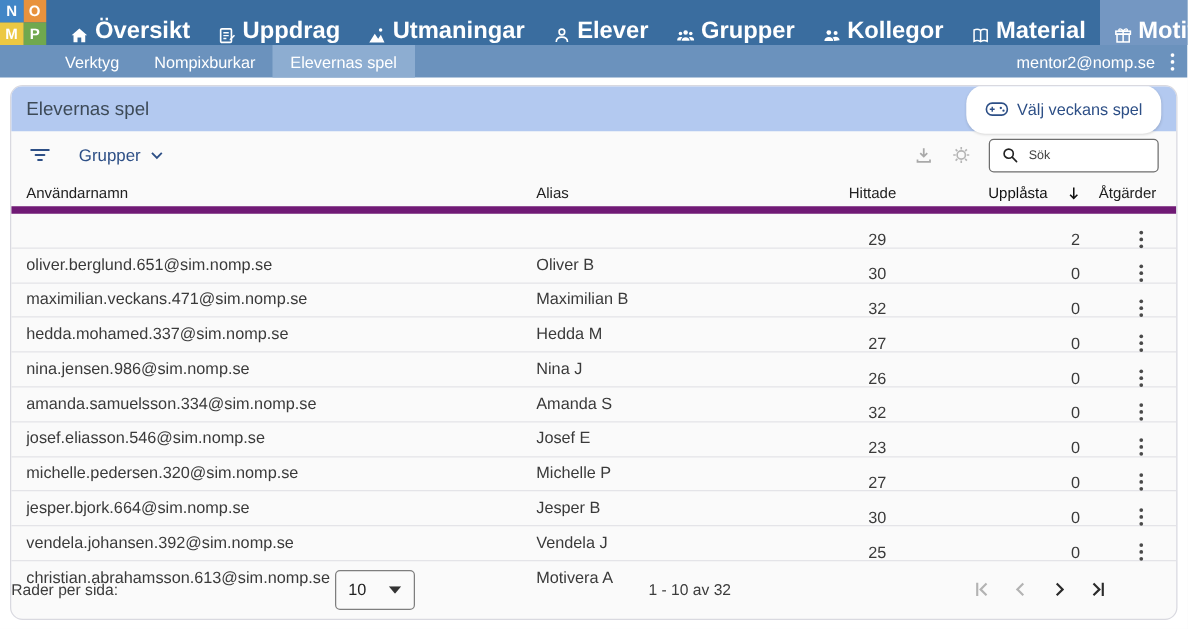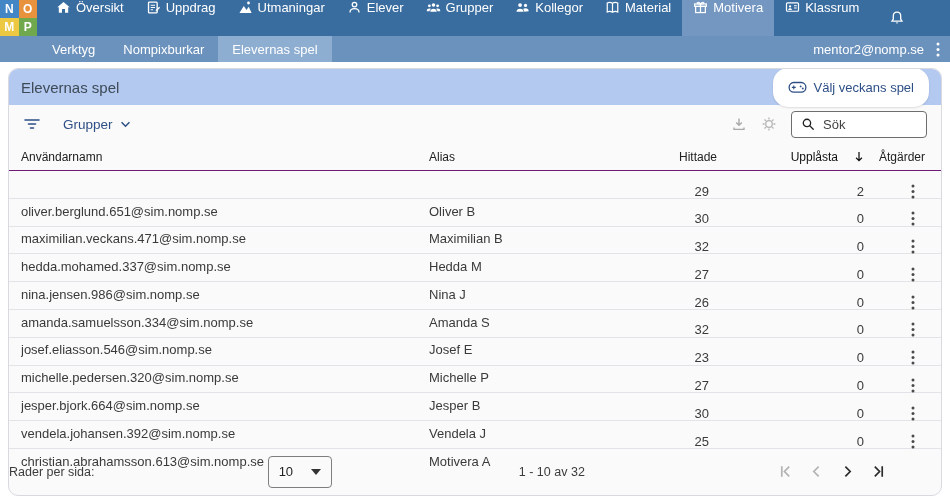--- a/index.html
+++ b/index.html
@@ -13,21 +13,21 @@
   .icon svg { display: block; }
 
   
   .topnav {
     height: 36px; background: var(--topnav-bg, #3a6d9f);
     display: flex; align-items: stretch; color: #fff;
   }
   .logo { width: 37px; display: grid; grid-template-columns: 18.5px 18.5px; grid-template-rows: 18px 18px; cursor: pointer; }
   .logo .tile { display: flex; align-items: center; justify-content: center; font-size: 12px; font-weight: bold; color: #fff; }
   .nav-items { display: flex; align-items: stretch; margin-left: 8px; }
-  .nav-item { display: flex; align-items: flex-start; gap: 5px; padding: 0 11px; font-size: 13px; font-weight: normal; cursor: pointer; white-space: nowrap; }
+  .nav-item { display: flex; align-items: flex-end; gap: 5px; padding: 0 11px; font-size: 19px; font-weight: bold; cursor: pointer; white-space: nowrap; }
   .nav-item.active { background: var(--topnav-active-bg, #7497c2); }
   .nav-item .icon svg, .nav-icon-btn .icon svg { width: 15px; height: 15px; }
   .nav-icon-btn { display: flex; align-items: center; padding: 0 13px; cursor: pointer; }
   .nav-icon-btn .icon svg { width: 16px; height: 16px; }
 
   
   .subnav {
     height: 26px; background: var(--subnav-bg, #6b92bd);
     display: flex; align-items: stretch; color: #fff; font-size: 13px; padding-left: 38px;
   }
@@ -66,29 +66,29 @@
   .group-select .icon svg { width: 11px; height: 7px; }
   .toolbar-right { margin-left: auto; display: flex; align-items: center; gap: 14px; }
   .tb-icon { color: #a9a9a9; cursor: pointer; display: flex; }
   .tb-icon svg { width: 16px; height: 16px; }
   .searchbox {
     display: flex; align-items: center; gap: 8px; width: 136px; height: 27px;
     border: 1px solid #6e6e6e; border-radius: 4px; background: #fff; padding: 0 9px;
   }
   .searchbox .icon { color: #222; }
   .searchbox .icon svg { width: 14px; height: 14px; }
-  .searchbox input { border: none; outline: none; width: 100%; font-size: 13px; font-family: inherit; background: transparent; color: #222; }
+  .searchbox input { border: none; outline: none; width: 100%; font-size: 10px; font-family: inherit; background: transparent; color: #222; }
   .searchbox input::placeholder { color: #424242; opacity: 1; }
 
   
   .thead, .trow {
     display: grid; grid-template-columns: 408px 250px 30px 155px 1fr;
     padding: 0 12px; align-items: center;
   }
-  .thead { height: 28px; flex: 0 0 28px; border-bottom: 1px solid #701a75; font-size: 12px; color: #212121; }
+  .thead { height: 28px; flex: 0 0 28px; border-bottom: 6px solid #701a75; font-size: 12px; color: #212121; }
   .th.num, .td.num { text-align: right; justify-self: stretch; }
   .th.actions { display: flex; justify-content: flex-end; padding-right: 4px; }
   .th.sorted { display: flex; justify-content: flex-end; align-items: center; gap: 16px; color: #111; }
   .th.sorted .icon svg { width: 10px; height: 13px; }
   .trow { height: 27.8px; border-bottom: 1px solid #e4e4e8; font-size: 13px; color: #3a3a3a; }
   .td.username, .td.alias { overflow: hidden; white-space: nowrap; text-overflow: ellipsis; margin-top: 40px; }
   .td.actions { display: flex; justify-content: flex-end; padding-right: 10px; }
   .td.actions .kebab { color: #4a4a4a; padding: 2px 4px; }
 
   

